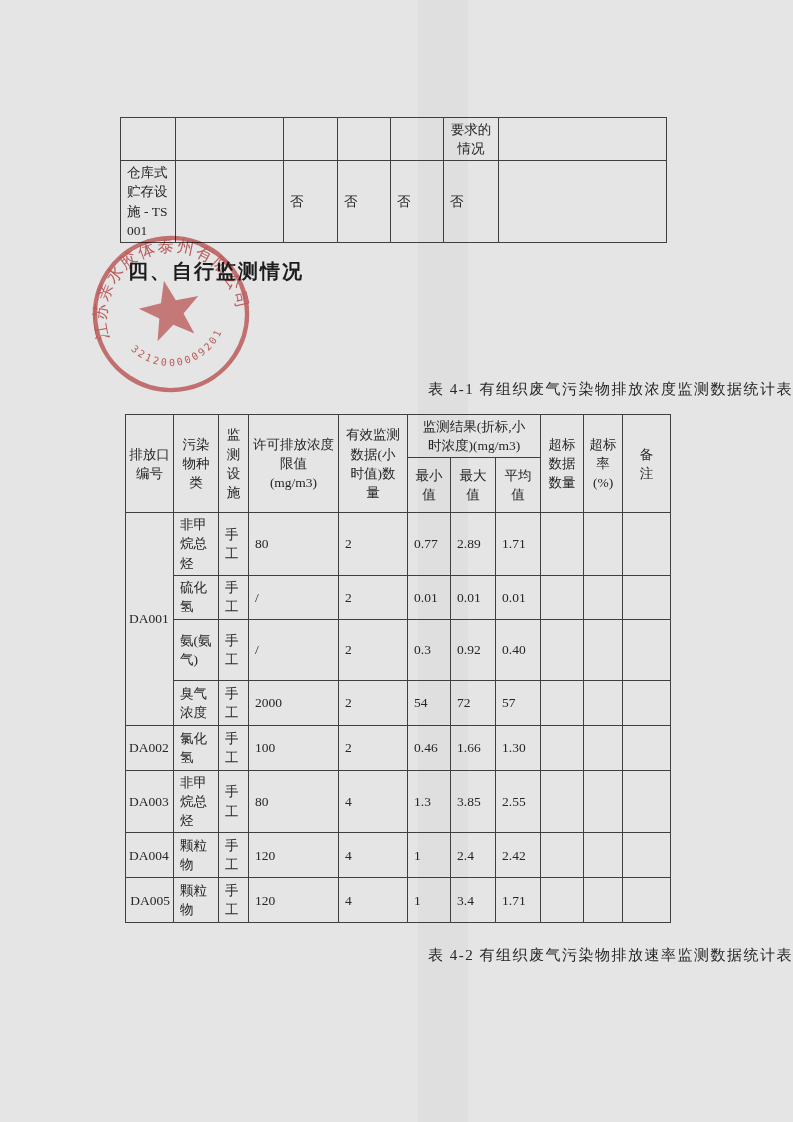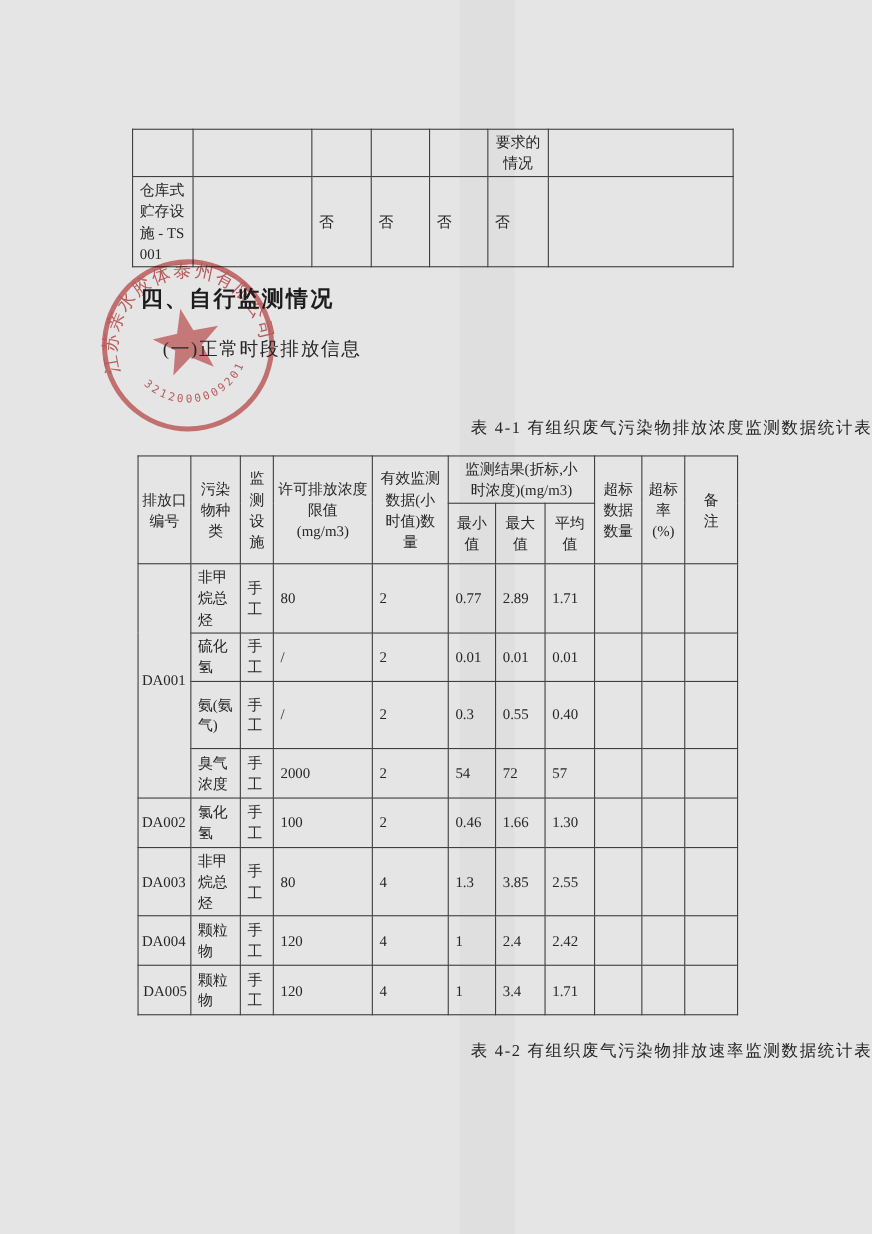--- a/index.html
+++ b/index.html
@@ -94,21 +94,20 @@
     <text font-size="16.5" fill="#c64a4a" letter-spacing="2" font-family="Liberation Serif, serif">
       <textPath href="#arcTop" startOffset="50%" text-anchor="middle">江苏亲水胶体泰州有限公司</textPath>
     </text>
     <text font-size="10" fill="#c64a4a" letter-spacing="2.5" font-family="DejaVu Sans Mono, monospace">
       <textPath href="#arcBottom" startOffset="50%" text-anchor="middle">3212000009201</textPath>
     </text>
   </svg>
 
   <h2 class="heading">四、自行监测情况</h2>
 
-  <h3 class="subheading">(一)正常时段排放信息</h3>
 
   <div class="caption cap1">表 4-1 有组织废气污染物排放浓度监测数据统计表</div>
 
   <table class="main-table">
     <colgroup>
       <col style="width:48px">
         <col style="width:45px">
         <col style="width:30px">
       <col style="width:90px">
         <col style="width:69px">
@@ -182,21 +181,21 @@
           <td></td>
           <td></td>
           <td></td>
         </tr>
         <tr style="height: 61px;">
           <td>氨(氨气)</td>
           <td>手工</td>
           <td>/</td>
           <td>2</td>
           <td>0.3</td>
-          <td>0.55</td>
+          <td>0.92</td>
           <td>0.40</td>
           <td></td>
           <td></td>
           <td></td>
         </tr>
         <tr style="height: 45px;">
           <td>臭气浓度</td>
           <td>手工</td>
           <td>2000</td>
           <td>2</td>

